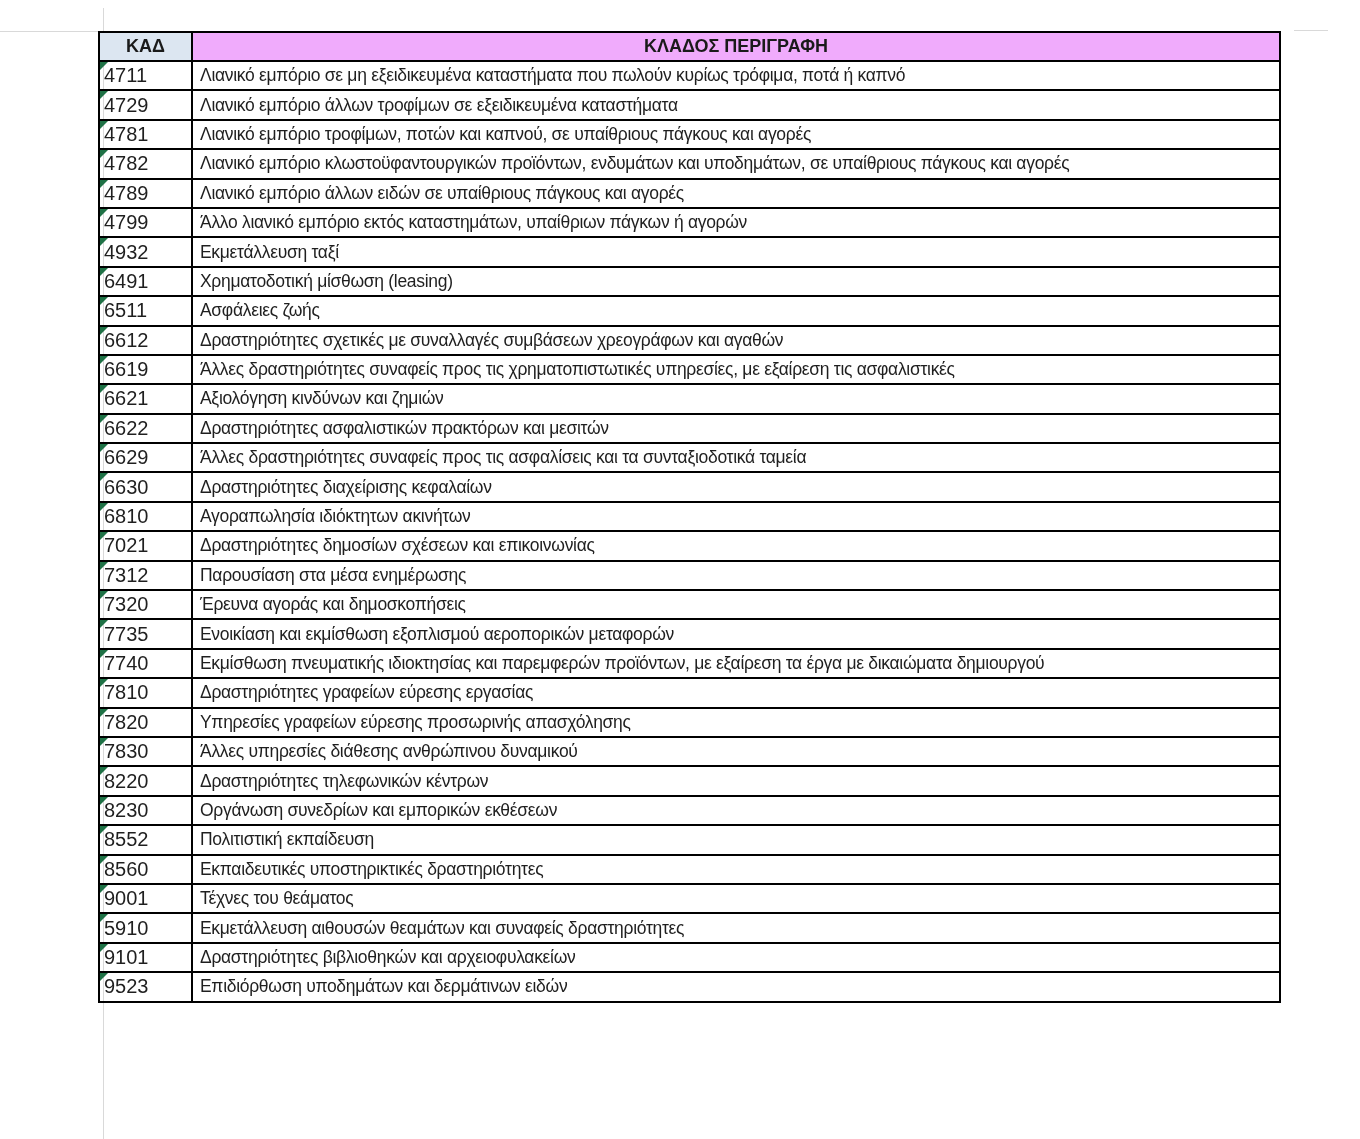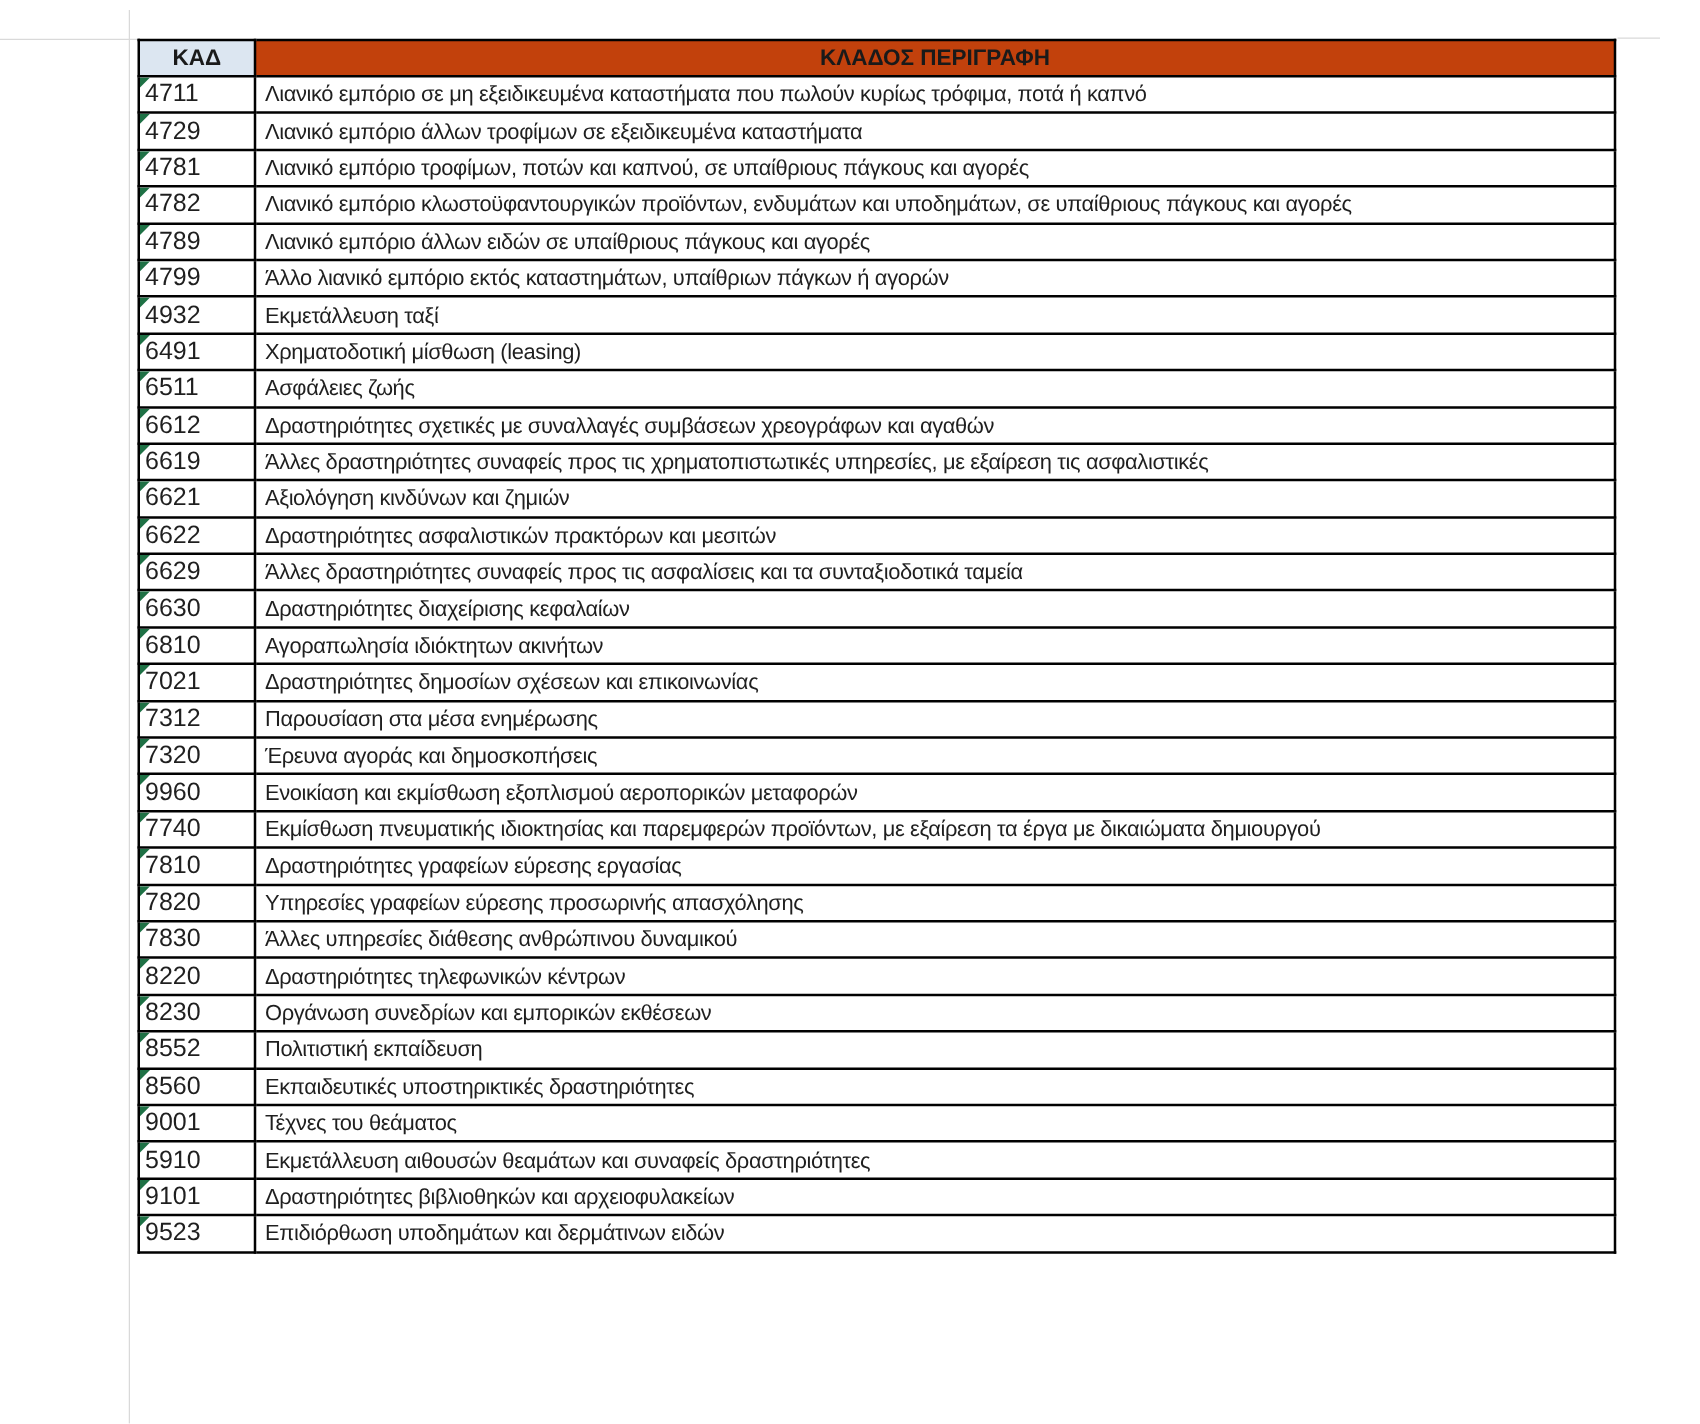--- a/index.html
+++ b/index.html
@@ -35,21 +35,21 @@
   .gridline-h-right {
     position: absolute;
     left: 1294px;
     top: 30px;
     width: 34px;
     height: 1px;
     background: #d9d9d9;
   }
   table.kad-table {
     position: absolute;
-    left: 110px;
+    left: 98px;
     top: 31px;
     width: 1183px;
     border-collapse: collapse;
     table-layout: fixed;
   }
   .kad-table th, .kad-table td {
     border: 2px solid #000000;
     padding: 0;
     overflow: hidden;
     white-space: nowrap;
@@ -93,21 +93,21 @@
 
 <div class="page">
   <div class="gridline-v"></div>
   <div class="gridline-h-left"></div>
   <div class="gridline-h-right"></div>
 
   <table class="kad-table">
     <thead>
       <tr>
         <th class="col-code" id="hdr-bg-code" style="background: rgb(220, 230, 241);">ΚΑΔ</th>
-        <th class="col-desc" id="hdr-bg-desc" style="background: #c2410c;">ΚΛΑΔΟΣ ΠΕΡΙΓΡΑΦΗ</th>
+        <th class="col-desc" id="hdr-bg-desc" style="background: #f0abfc;">ΚΛΑΔΟΣ ΠΕΡΙΓΡΑΦΗ</th>
       </tr>
     </thead>
     <tbody id="rows-body">
   <tr>
     <td class="code-cell">
       <span class="tri"></span>
       <span class="code-text">4711</span>
     </td>
     <td class="desc-cell">
       <span class="desc-text">Λιανικό εμπόριο σε μη εξειδικευμένα καταστήματα που πωλούν κυρίως τρόφιμα, ποτά ή καπνό</span>
@@ -292,21 +292,21 @@
       <span class="code-text">7320</span>
     </td>
     <td class="desc-cell">
       <span class="desc-text">Έρευνα αγοράς και δημοσκοπήσεις</span>
     </td>
   </tr>
 
   <tr>
     <td class="code-cell">
       <span class="tri"></span>
-      <span class="code-text">9960</span>
+      <span class="code-text">7735</span>
     </td>
     <td class="desc-cell">
       <span class="desc-text">Ενοικίαση και εκμίσθωση εξοπλισμού αεροπορικών μεταφορών</span>
     </td>
   </tr>
 
   <tr>
     <td class="code-cell">
       <span class="tri"></span>
       <span class="code-text">7740</span>

